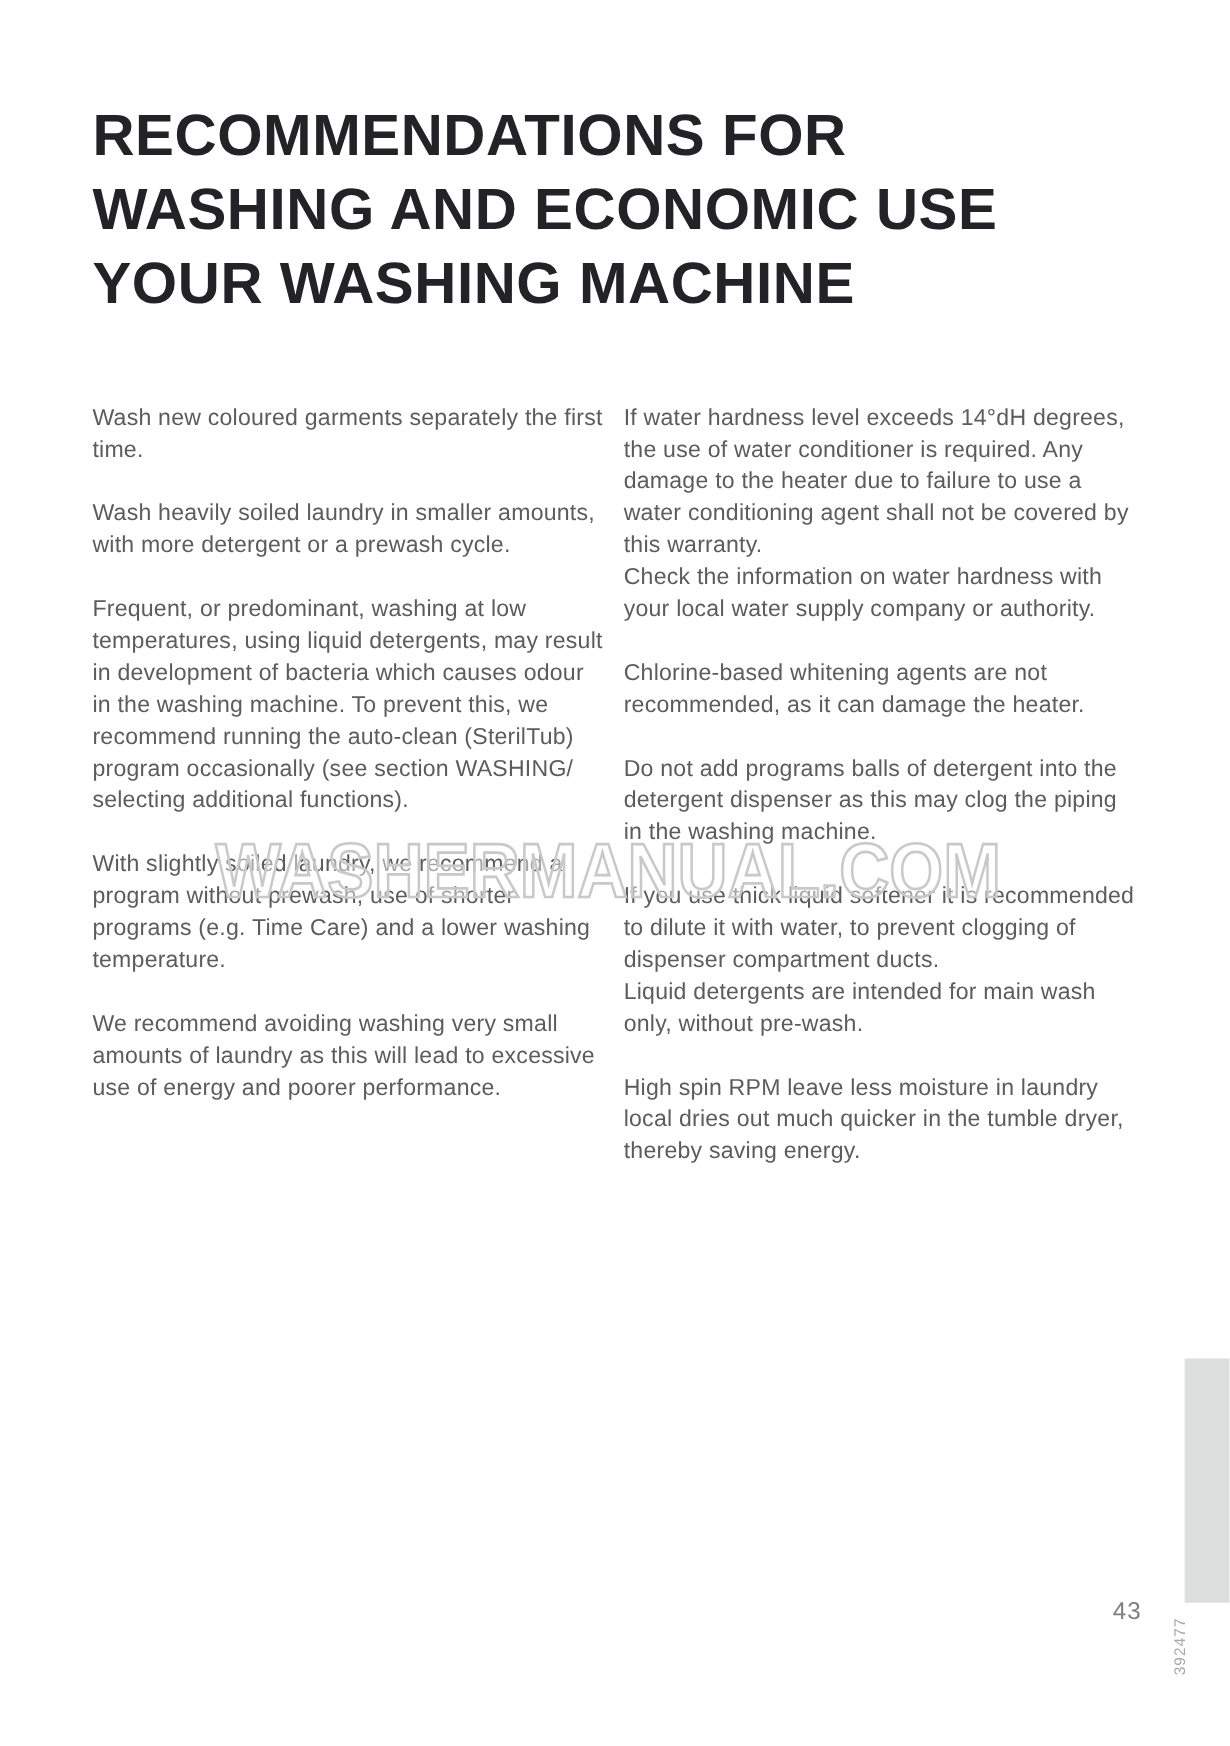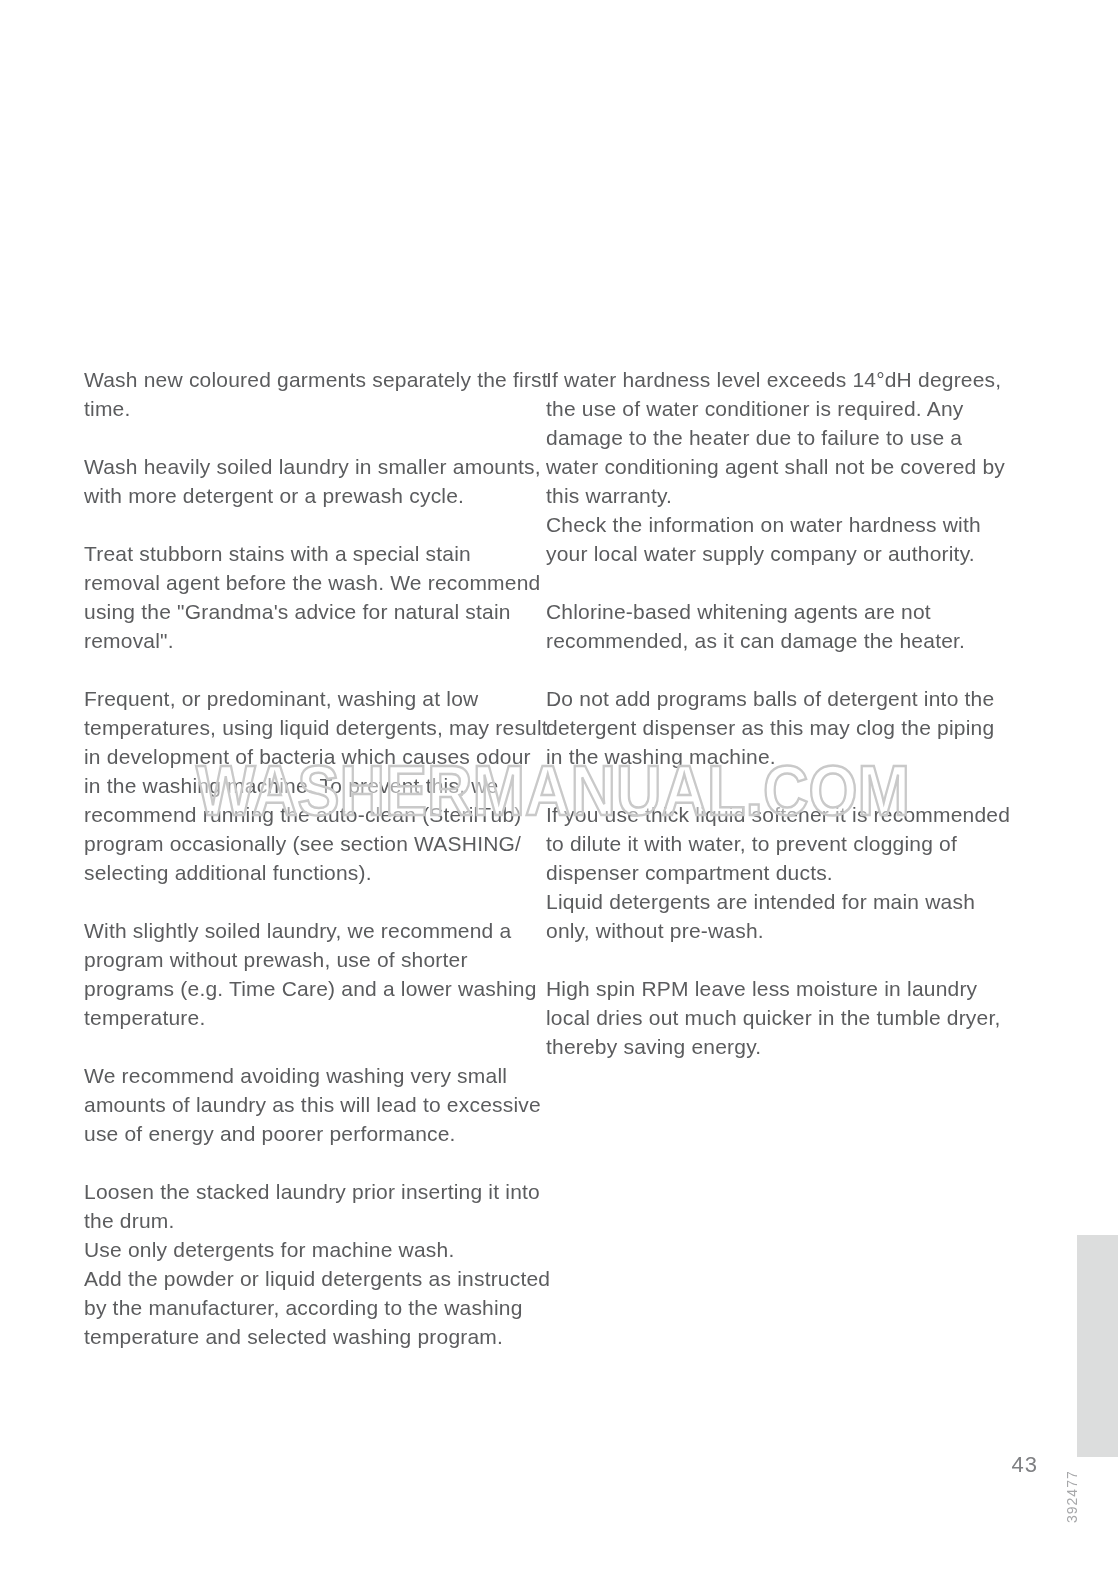--- a/index.html
+++ b/index.html
@@ -31,21 +31,21 @@
   .col {
     position: absolute;
     top: 349px;
     width: 468px;
     font-size: 21px;
     line-height: 29px;
     letter-spacing: 0.2px;
     color: var(--body-text, #5b5c5e);
   }
   .col-left  { left: 84px;  }
-  .col-right { left: 546px; }
+  .col-right { left: 567px; }
   .col p {
     margin: 16px 0 29px 0;
     white-space: pre-line;
   }
   .watermark {
     position: absolute;
     left: 196px;
     top: 750px;
     height: 82px;
     line-height: 82px;
@@ -91,31 +91,30 @@
     font-size: 22px;
     letter-spacing: 1px;
     color: var(--page-number-color, #7e7f82);
   }
 </style>
 </head>
 <body>
 
 <div class="page">
 
+  <h1 class="page-title">RECOMMENDATIONS FOR
+WASHING AND ECONOMIC USE
+YOUR WASHING MACHINE</h1>
 
   <div class="col col-left">
       <p>Wash new coloured garments separately the first time.</p>
       <p>Wash heavily soiled laundry in smaller amounts, with more detergent or a prewash cycle.</p>
-      <p>Treat stubborn stains with a special stain removal agent before the wash. We recommend using the "Grandma's advice for natural stain removal".</p>
       <p>Frequent, or predominant, washing at low temperatures, using liquid detergents, may result in development of bacteria which causes odour in the washing machine. To prevent this, we recommend running the auto-clean (SterilTub) program occasionally (see section WASHING/ selecting additional functions).</p>
       <p>With slightly soiled laundry, we recommend a program without prewash, use of shorter programs (e.g. Time Care) and a lower washing temperature.</p>
       <p>We recommend avoiding washing very small amounts of laundry as this will lead to excessive use of energy and poorer performance.</p>
-      <p>Loosen the stacked laundry prior inserting it into the drum.
-Use only detergents for machine wash.
-Add the powder or liquid detergents as instructed by the manufacturer, according to the washing temperature and selected washing program.</p>
     </div>
 
   <div class="col col-right">
       <p>If water hardness level exceeds 14°dH degrees, the use of water conditioner is required. Any damage to the heater due to failure to use a water conditioning agent shall not be covered by this warranty.
 Check the information on water hardness with your local water supply company or authority.</p>
       <p>Chlorine-based whitening agents are not recommended, as it can damage the heater.</p>
       <p>Do not add programs balls of detergent into the detergent dispenser as this may clog the piping in the washing machine.</p>
       <p>If you use thick liquid softener it is recommended to dilute it with water, to prevent clogging of dispenser compartment ducts.
 Liquid detergents are intended for main wash only, without pre-wash.</p>
       <p>High spin RPM leave less moisture in laundry local dries out much quicker in the tumble dryer, thereby saving energy.</p>

